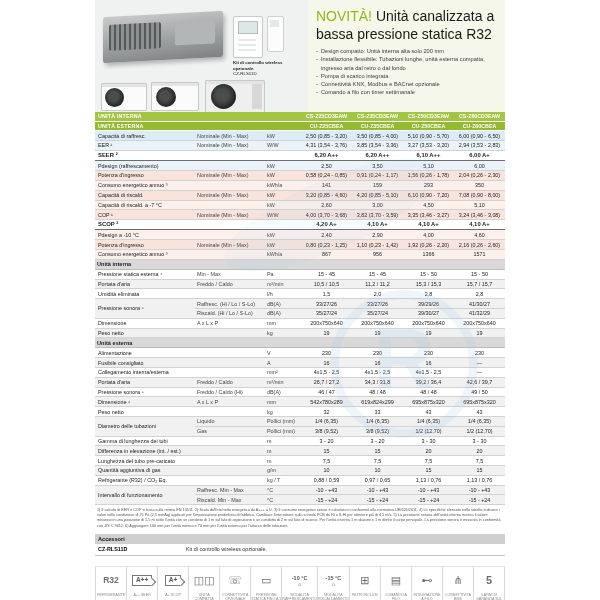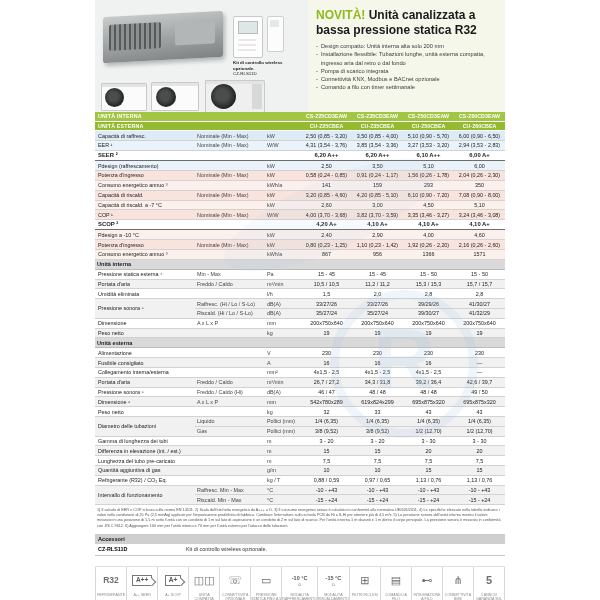--- a/index.html
+++ b/index.html
@@ -3,21 +3,21 @@
 <meta charset="utf-8">
 <style>
   html,body{margin:0;padding:0;width:600px;height:600px;background:#ffffff;
     font-family:"Liberation Sans",sans-serif;-webkit-font-smoothing:antialiased;}
   #sheet{position:absolute;left:95px;top:0;width:410px;height:600px;background:#fff;overflow:hidden;}
 
   
   #top{position:relative;height:112px;}
   #imgzone{position:absolute;left:0;top:0;width:213px;height:112px;background:#f0f2f2;}
   #rightpanel{position:absolute;left:213px;top:0;width:197px;height:112px;background:#f4f7ea;box-sizing:border-box;padding:8px 6px 0 8px;}
-  .titleline{font-size:12px;font-weight:bold;color:#1a1a1a;line-height:1.25;}
+  .titleline{font-size:14px;font-weight:normal;color:#1a1a1a;line-height:1.25;}
   .novita{color:#8fba19;}
   ul.bullets{margin:4px 0 0 0;padding:0;list-style:none;}
   ul.bullets li{font-size:5.7px;color:#3c3c3c;line-height:1.45;padding-left:5px;position:relative;}
   ul.bullets li::before{content:"-";position:absolute;left:0;color:#3c3c3c;}
 
   
   .indoor{position:absolute;left:8px;top:14px;width:120px;height:46px;
     background:linear-gradient(175deg,#c9cbcb 0%,#9fa2a3 55%,#7e8182 100%);
     border-radius:3px;box-shadow:2px 3px 4px rgba(0,0,0,.25);transform:skewY(-3deg);}
   .indoor .vents{position:absolute;left:6px;top:8px;width:52px;height:26px;

